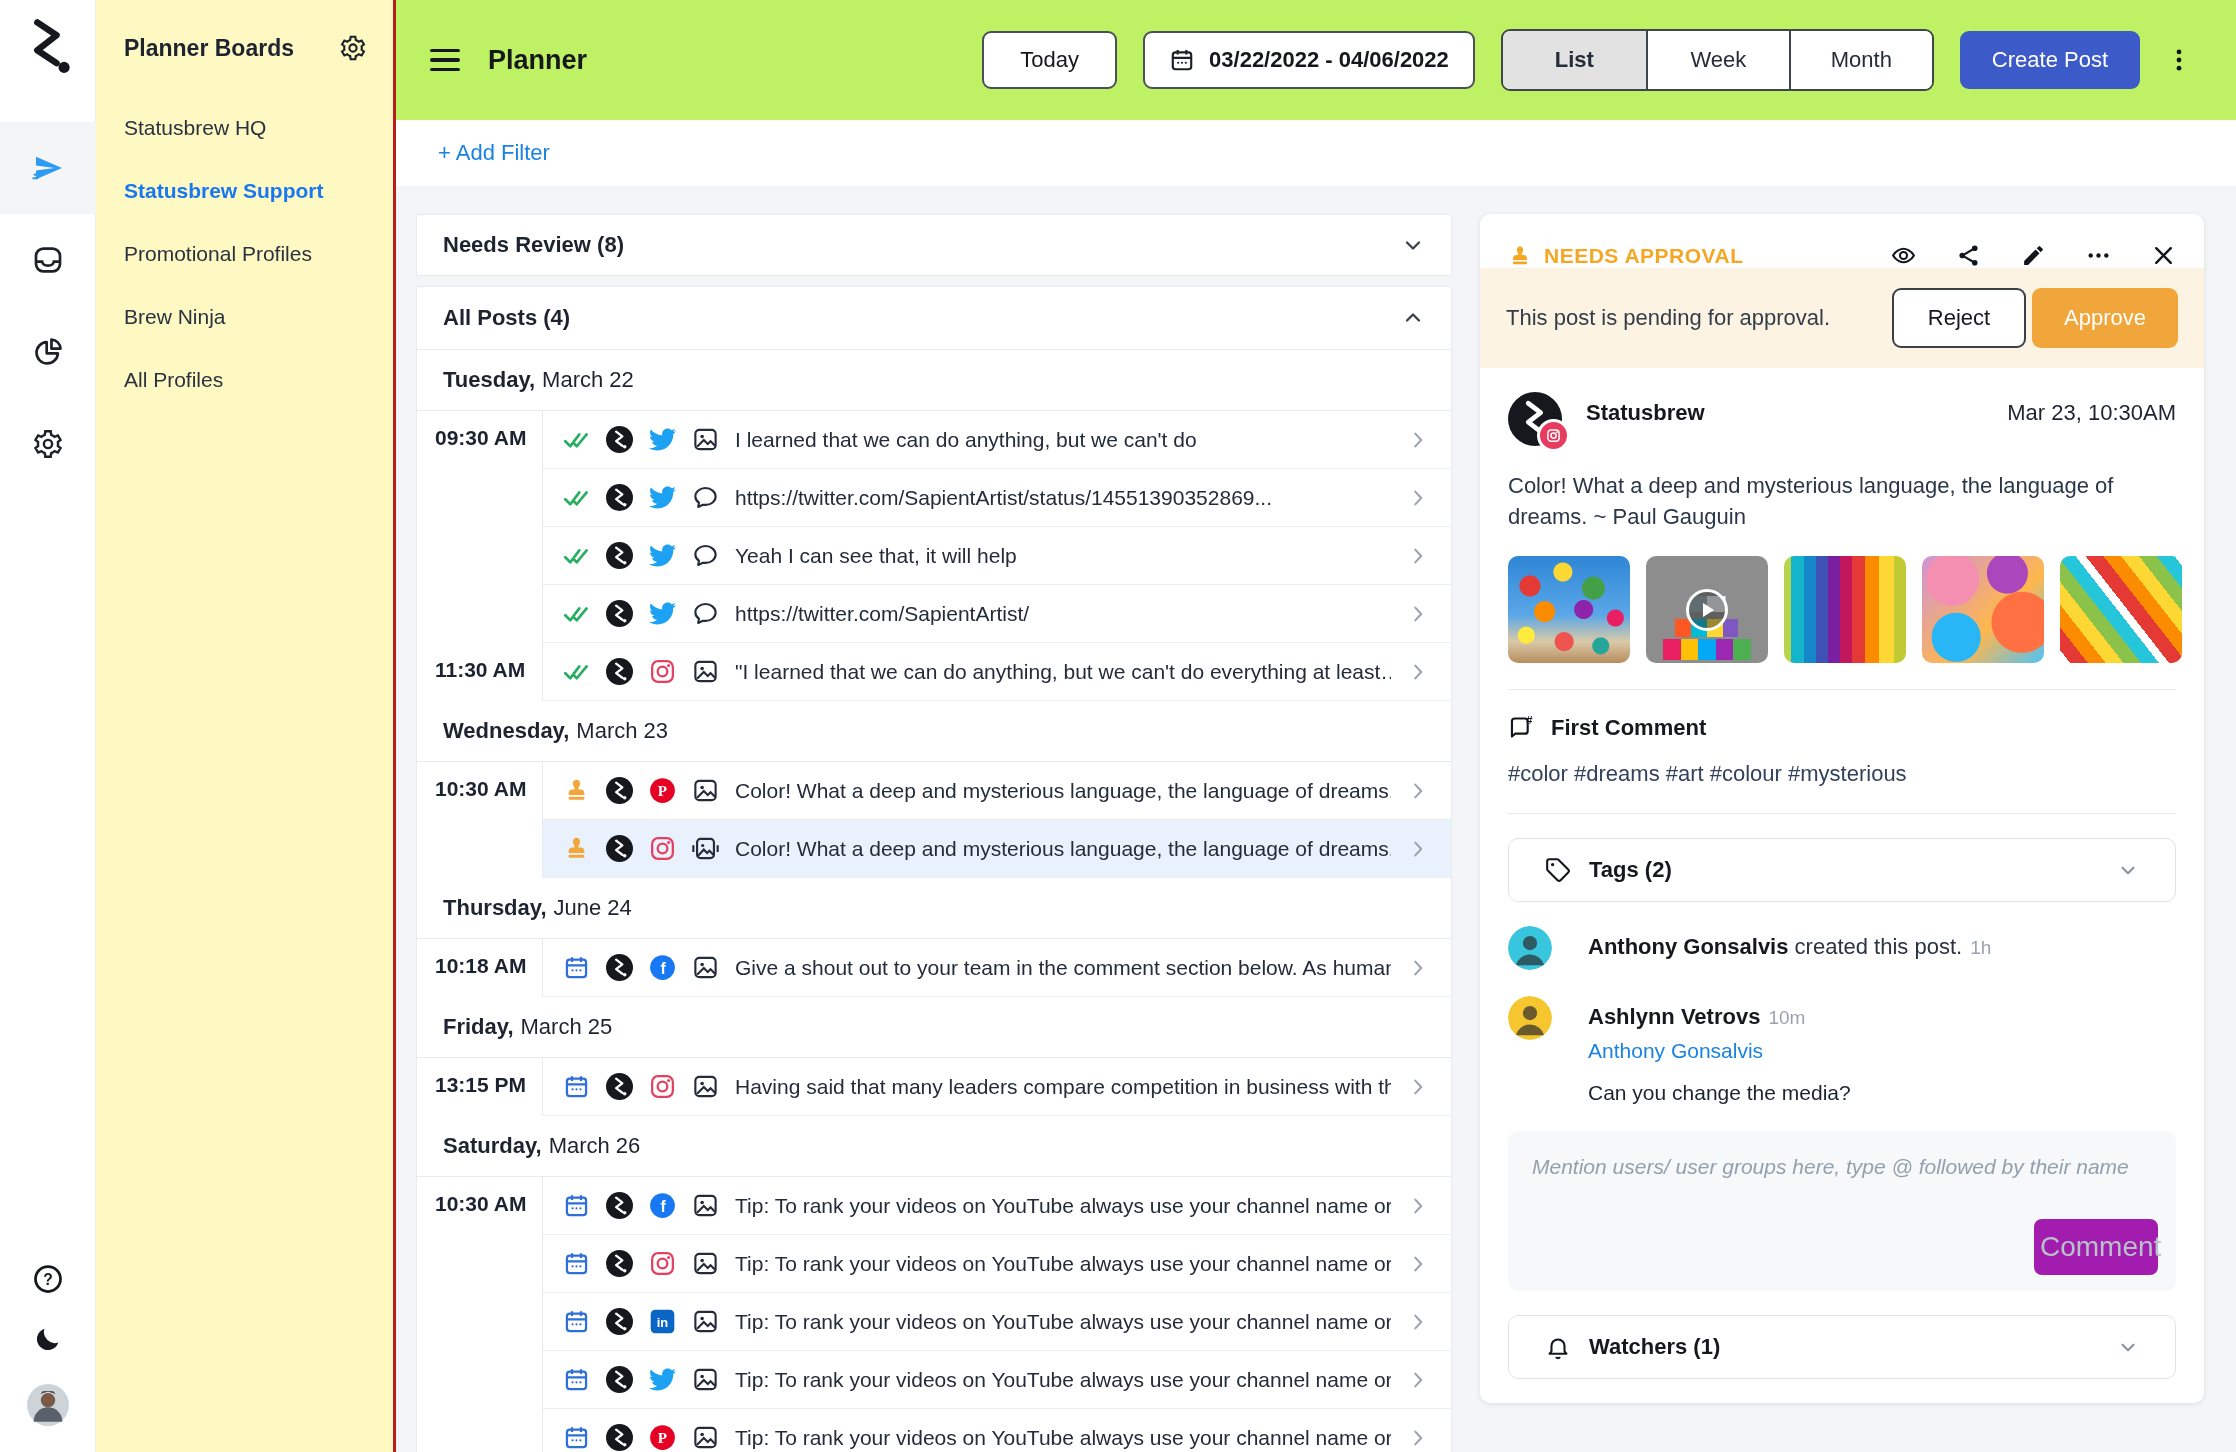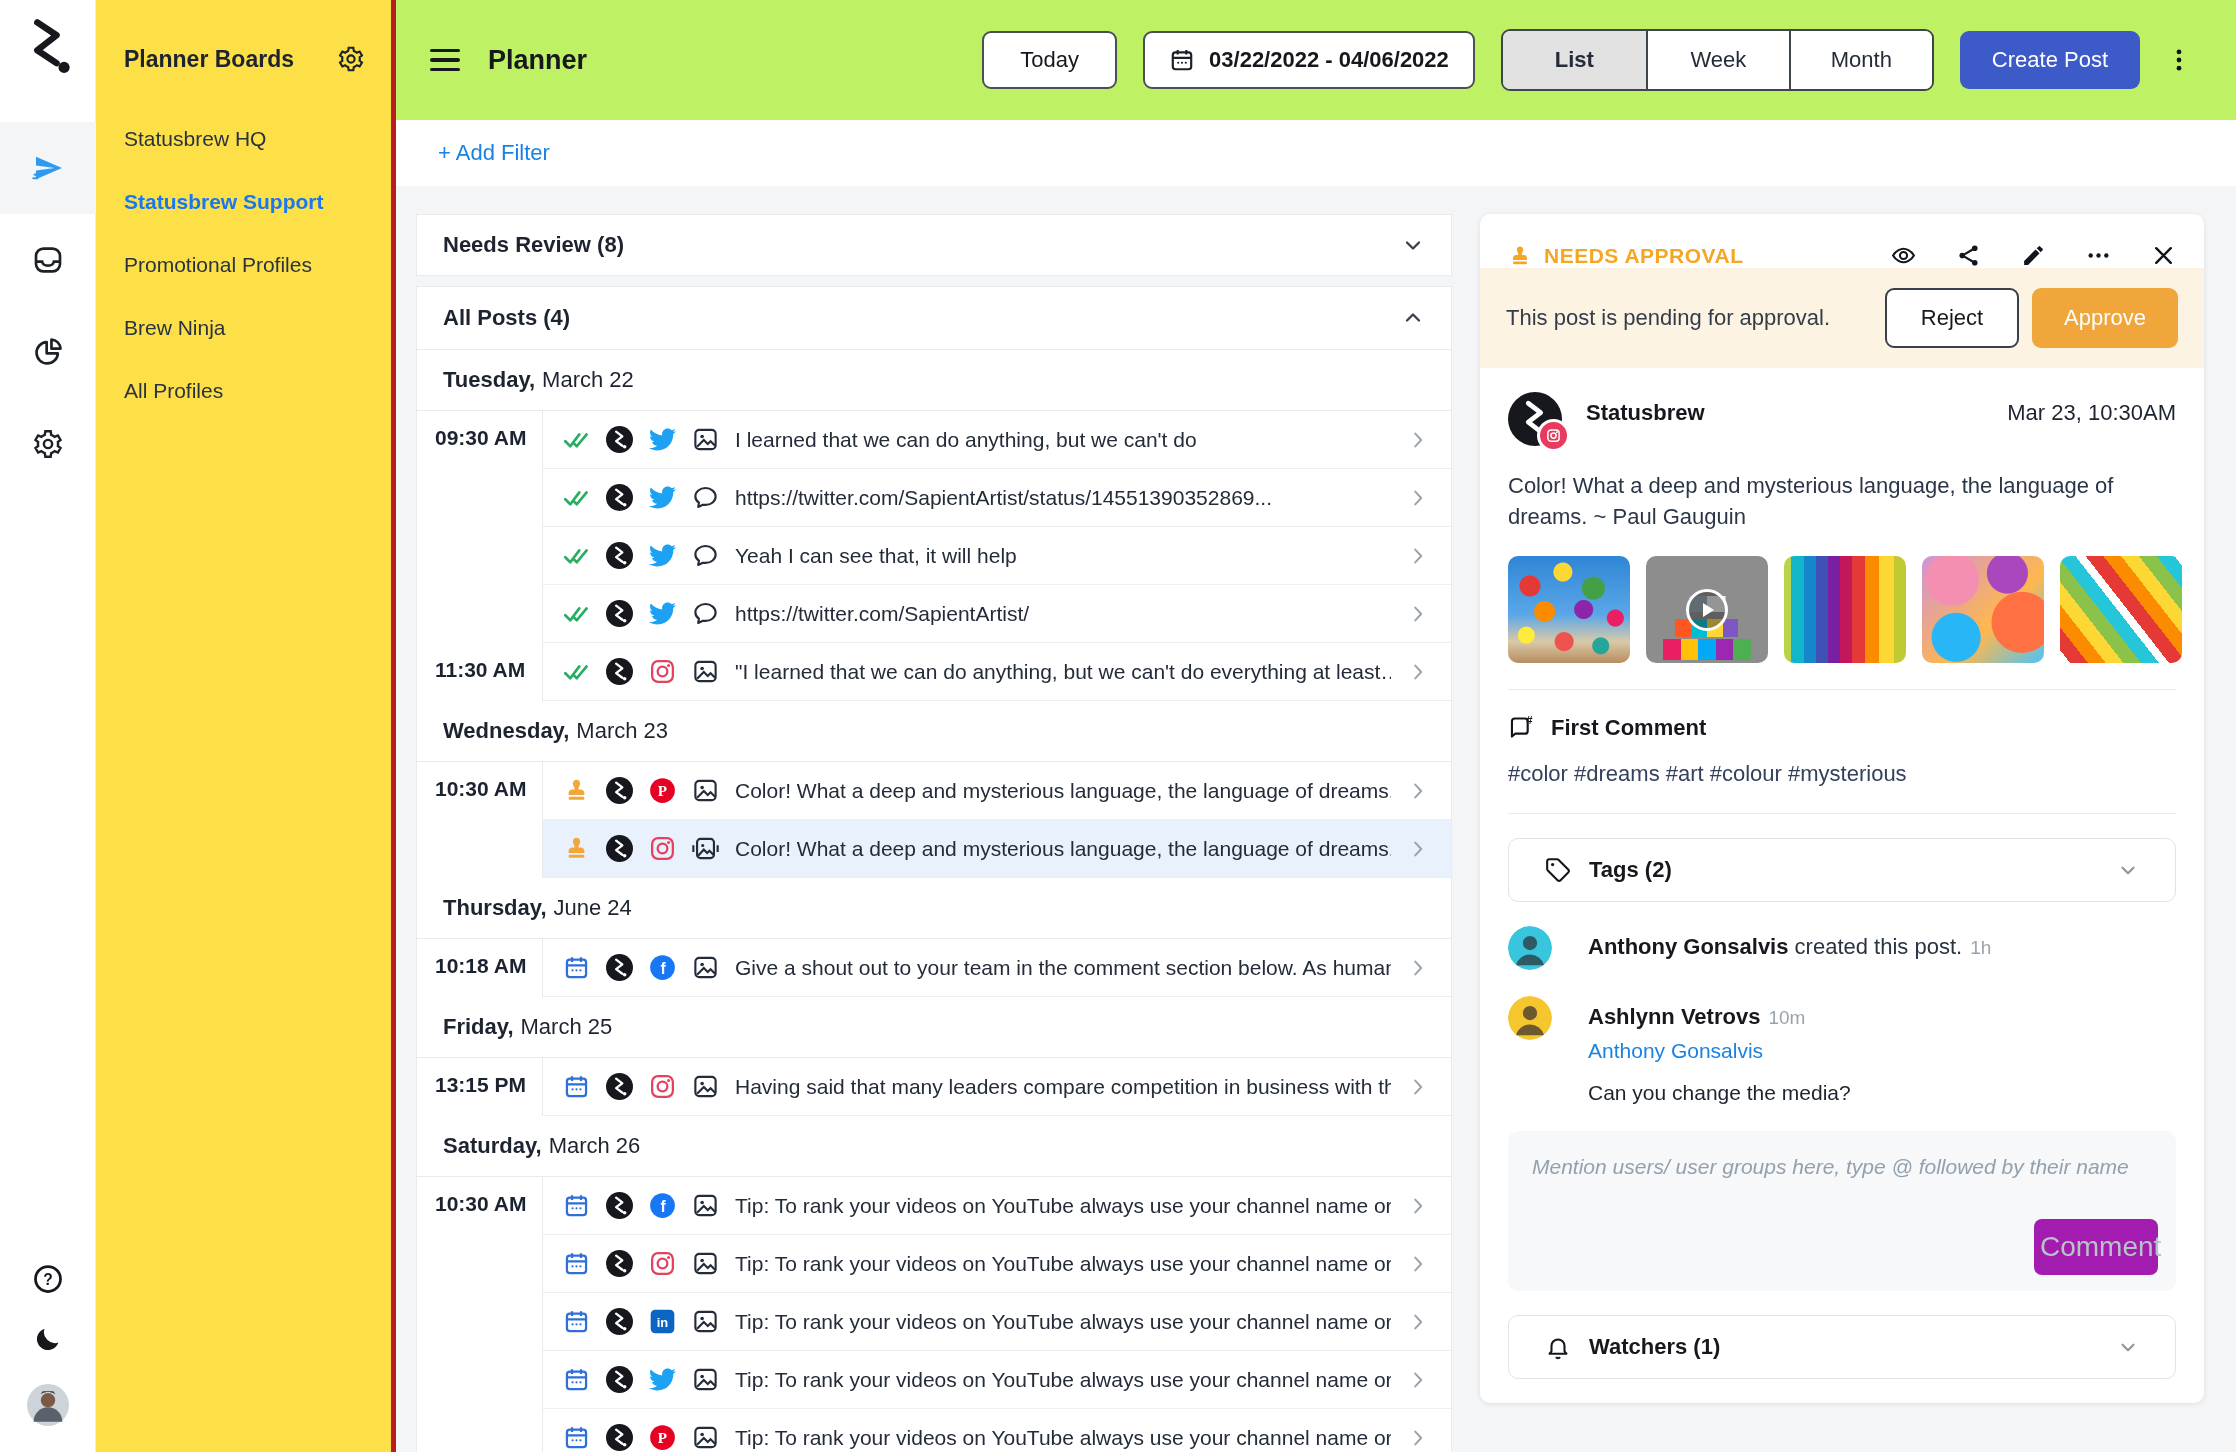--- a/index.html
+++ b/index.html
@@ -12,21 +12,21 @@
   .rail-nav{display:flex;flex-direction:column;align-items:center;width:96px;}
   .rail-btn{width:96px;height:92px;display:flex;align-items:center;justify-content:center;cursor:pointer;}
   .rail-btn.active{background:#f4f5f6;}
   .rail-btn .ric{width:32px;height:32px;}
   .rail-spacer{flex:1;}
   .rail-bottom{display:flex;flex-direction:column;align-items:center;gap:30px;}
   .rail-bottom .ric{width:30px;height:30px;}
   .ric svg{width:100%;height:100%;display:block;}
 
   
-  .sidebar{width:300px;flex:none;background:#fde047;border-right:5px solid #b91c1c;box-sizing:border-box;padding:11px 26px 0 28px;}
+  .sidebar{width:300px;flex:none;background:#fef9c3;border-right:3px solid #b91c1c;box-sizing:border-box;padding:0 26px 0 28px;}
   .sidebar-header{height:96px;display:flex;align-items:center;justify-content:space-between;}
   .sidebar-title{font-size:23px;font-weight:700;color:#1d2430;}
   .sidebar-gear{width:28px;height:28px;cursor:pointer;}
   .sidebar-gear svg{width:100%;height:100%;}
   .side-item{height:63px;display:flex;align-items:center;font-size:21px;color:#2a3240;cursor:pointer;}
   .side-item.active{color:#1877f2;font-weight:700;}
 
   
   .main{flex:1;display:flex;flex-direction:column;min-width:0;}
   .topbar{height:120px;flex:none;background:#bef264;display:flex;align-items:center;padding:0 44px 0 34px;box-sizing:border-box;}
@@ -74,21 +74,21 @@
   .row-chev svg{width:100%;height:100%;}
 
   
   .panel{width:724px;flex:none;background:#fff;border-radius:10px;box-shadow:0 1px 5px rgba(20,30,40,.10);display:flex;flex-direction:column;overflow:hidden;height:fit-content;}
   .panel-head{height:54px;flex:none;display:flex;align-items:flex-end;padding:0 28px;border-radius:6px;}
   .panel-status{display:flex;align-items:center;gap:12px;color:#f5a623;font-weight:700;font-size:21px;letter-spacing:.5px;}
   .panel-status .ic{width:24px;height:24px;}
   .panel-actions{margin-left:auto;display:flex;align-items:center;gap:40px;}
   .pa-ic{width:25px;height:25px;cursor:pointer;}
   .pa-ic svg{width:100%;height:100%;}
-  .banner{background:#fdf3e3;display:flex;align-items:center;gap:13px;padding:20px 26px;}
+  .banner{background:#fdf3e3;display:flex;align-items:center;gap:6px;padding:20px 26px;}
   .banner-text{flex:1;font-size:22px;color:#333c49;}
   .btn-reject{width:134px;height:60px;background:#fff;border:2px solid #3a4049;border-radius:9px;font-size:22px;color:#16181d;cursor:pointer;}
   .btn-approve{width:146px;height:60px;background:#f0a63a;border:none;border-radius:9px;font-size:22px;color:#fff;cursor:pointer;}
   .post-section{padding:24px 28px 0;}
   .post-head{display:flex;align-items:flex-start;}
   .avatar-wrap{position:relative;width:54px;height:54px;flex:none;}
   .avatar-wrap .ic{width:54px;height:54px;}
   .net-badge{position:absolute;right:-8px;bottom:-6px;width:27px;height:27px;border-radius:50%;background:#e73c5f;border:3px solid #fff;display:flex;align-items:center;justify-content:center;}
   .net-badge svg{width:15px;height:15px;}
   .author{margin-left:24px;padding-top:8px;font-size:22px;font-weight:700;color:#16181d;}

